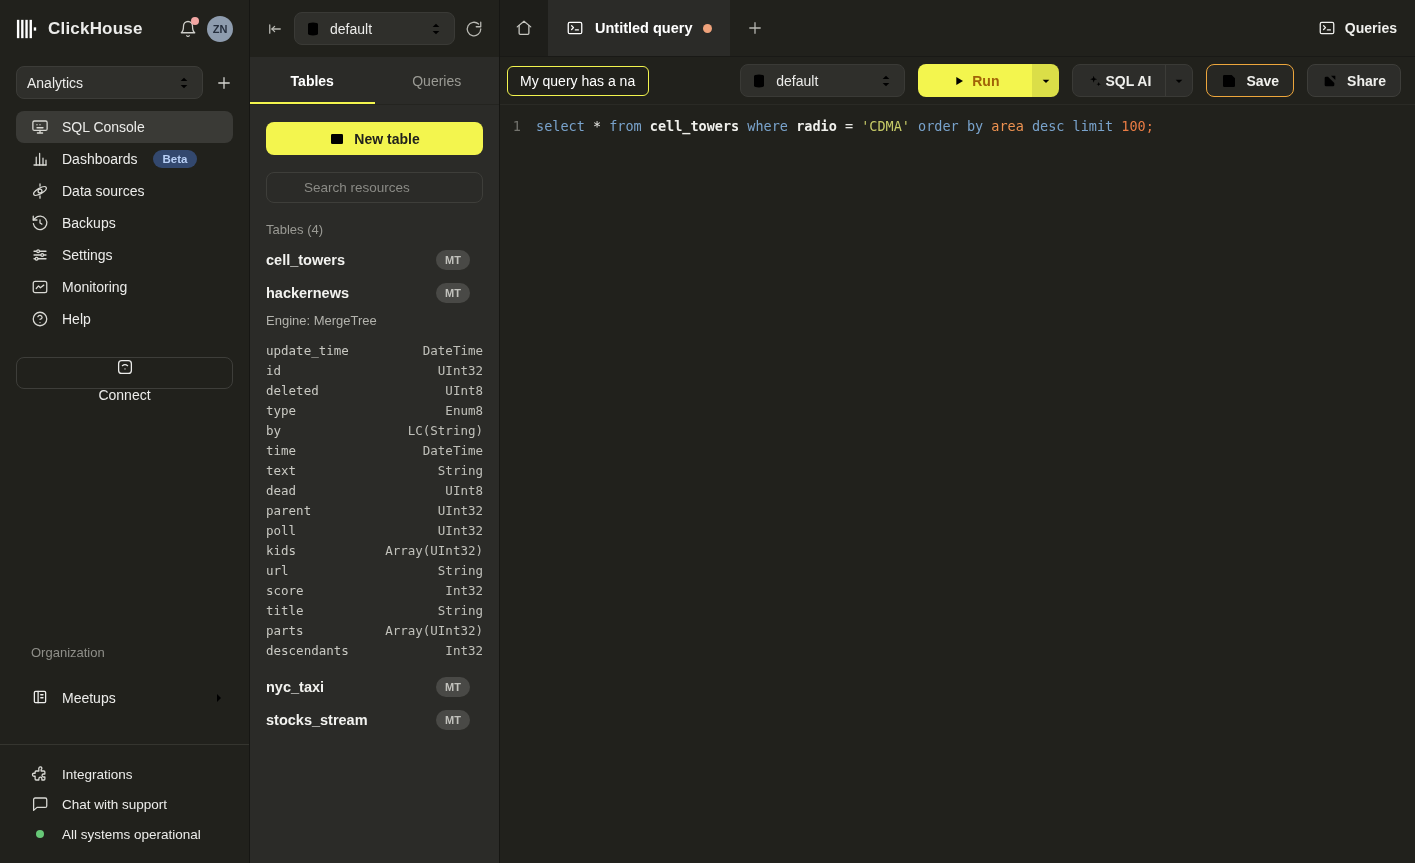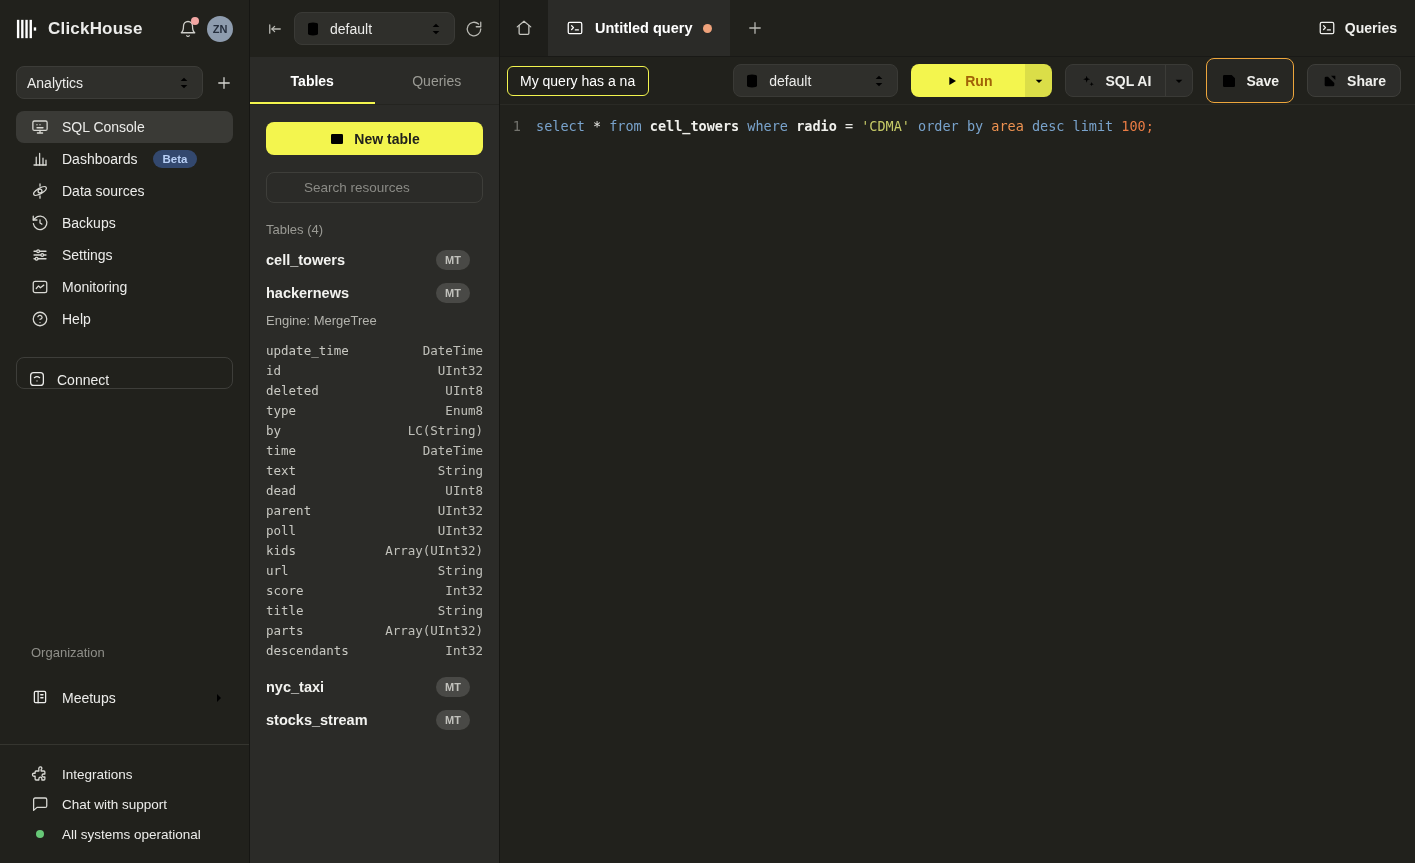--- a/index.html
+++ b/index.html
@@ -31,21 +31,21 @@
   .avatar { width:26px; height:26px; border-radius:50%; background:#8e9cae; color:#252e3d; font-size:11px; font-weight:700; display:flex; align-items:center; justify-content:center; }
   .ws-row { display:flex; align-items:center; gap:12px; padding:9px 16px 0; flex:none; }
   .ws-select { flex:1; height:33px; background:#2f2f2b; border:1px solid #3c3c38; border-radius:8px; display:flex; align-items:center; padding:0 10px; gap:8px; color:#ececea; }
   .ws-select .lbl { flex:1; text-align:left; }
   .plus-btn { color:#d6d6d1; display:flex; }
   .nav { margin-top:12px; padding:0 16px; display:flex; flex-direction:column; gap:0; }
   .nav-item { height:32px; display:flex; align-items:center; gap:13px; padding:0 10px 0 15px; border-radius:8px; color:#ececea; font-size:14px; }
   .nav-item .nico { color:#d9d9d4; display:flex; }
   .nav-item.active { background:#3a3a36; }
   .badge-beta { margin-left:2px; background:#33486e; color:#b8cff5; font-size:11.5px; font-weight:600; padding:3px 10px; border-radius:10px; }
-  .connect-btn { margin:22px 16px 12px; height:32px; border:1px solid #3e3e3a; border-radius:8px; display:flex; align-items:flex-end; gap:11px; padding:0 11px; color:#ececea; font-size:14px; }
+  .connect-btn { margin:22px 16px 12px; height:32px; border:1px solid #3e3e3a; border-radius:8px; display:flex; align-items:center; gap:11px; padding:0 11px; color:#ececea; font-size:14px;flex-direction:column; }
   .sb-spacer { flex:1; }
   .org-label { padding:0 16px 10px 31px; color:#8f8f89; font-size:13px; }
   .org-row { height:32px; margin:12px 16px; display:flex; align-items:center; gap:13px; padding:0 6px 0 15px; color:#ececea; border-radius:8px; }
   .org-row .chev { margin-left:auto; color:#cfcfca; display:flex; }
   .sb-divider { border:none; border-top:1px solid #35352f; margin:18px 0 14px; }
   .foot-row { height:30px; display:flex; align-items:center; gap:13px; padding:0 16px 0 31px; color:#ececea; font-size:13.5px; }
   .foot-row .fico { color:#d9d9d4; display:flex; width:18px; justify-content:center; }
   .status-dot { width:8px; height:8px; border-radius:50%; background:#67c877; }
   .sb-bottom { padding-bottom:14px; }
 
@@ -84,23 +84,23 @@
   .mh-spacer { flex:1; }
   .queries-btn { display:flex; align-items:center; gap:9px; padding:0 18px; color:#f0f0ed; font-weight:600; }
 
   .toolbar { height:48px; flex:none; display:flex; align-items:center; padding:0 14px 0 7px; gap:13px; border-bottom:1px solid #2a2a25; }
   .qname { width:142px; height:30px; background:transparent; border:1.5px solid var(--yellow); border-radius:6px; color:#fff; font-size:14px; padding:0 12px; outline:none; }
   .tb-spacer { flex:1; }
   .run-btn { display:flex; height:33px; border-radius:8px; overflow:hidden; }
   .run-main { background:var(--yellow); color:#a16207; font-weight:700; display:flex; align-items:center; gap:5px; padding:0 33px; }
   .run-caret { background:var(--yellow-dark); color:#21211c; width:27px; display:flex; align-items:center; justify-content:center; }
   .split-btn { display:flex; height:33px; border-radius:8px; overflow:hidden; background:#2d2d2a; border:1px solid #3a3a36; }
-  .split-main { display:flex; align-items:center; gap:9px; padding:0 14px; font-weight:600; color:#f0f0ed; }
+  .split-main { display:flex; align-items:center; gap:2px; padding:0 14px; font-weight:600; color:#f0f0ed; }
   .split-caret { width:27px; display:flex; align-items:center; justify-content:center; color:#cfcfca; border-left:1px solid #3c3c38; }
-  .save-btn { height:45px; border:1.5px solid var(--amber); background:#272723; border-radius:8px; display:flex; align-items:center; gap:9px; padding:12px 14px; font-weight:600; color:#f0f0ed; }
+  .save-btn { height:33px; border:1.5px solid var(--amber); background:#272723; border-radius:8px; display:flex; align-items:center; gap:9px; padding:12px 14px; font-weight:600; color:#f0f0ed; }
   .share-btn { height:33px; background:#2d2d2a; border:1px solid #3e3e3a; border-radius:8px; display:flex; align-items:center; gap:9px; padding:0 14px; font-weight:600; color:#f0f0ed; }
 
   .editor { flex:1; padding-top:11px; font-family:"DejaVu Sans Mono","Liberation Mono",monospace; font-size:13.5px; }
   .code-line { display:flex; line-height:20px; }
   .gutter { width:36px; flex:none; text-align:right; padding-right:15px; color:#73736d; }
   .code { white-space:pre; }
   .tk-kw { color:#79a3cc; }
   .tk-pl { color:#e9e9e5; }
   .tk-id { color:#f0f0ec; font-weight:700; }
   .tk-str { color:#c6ca67; }

